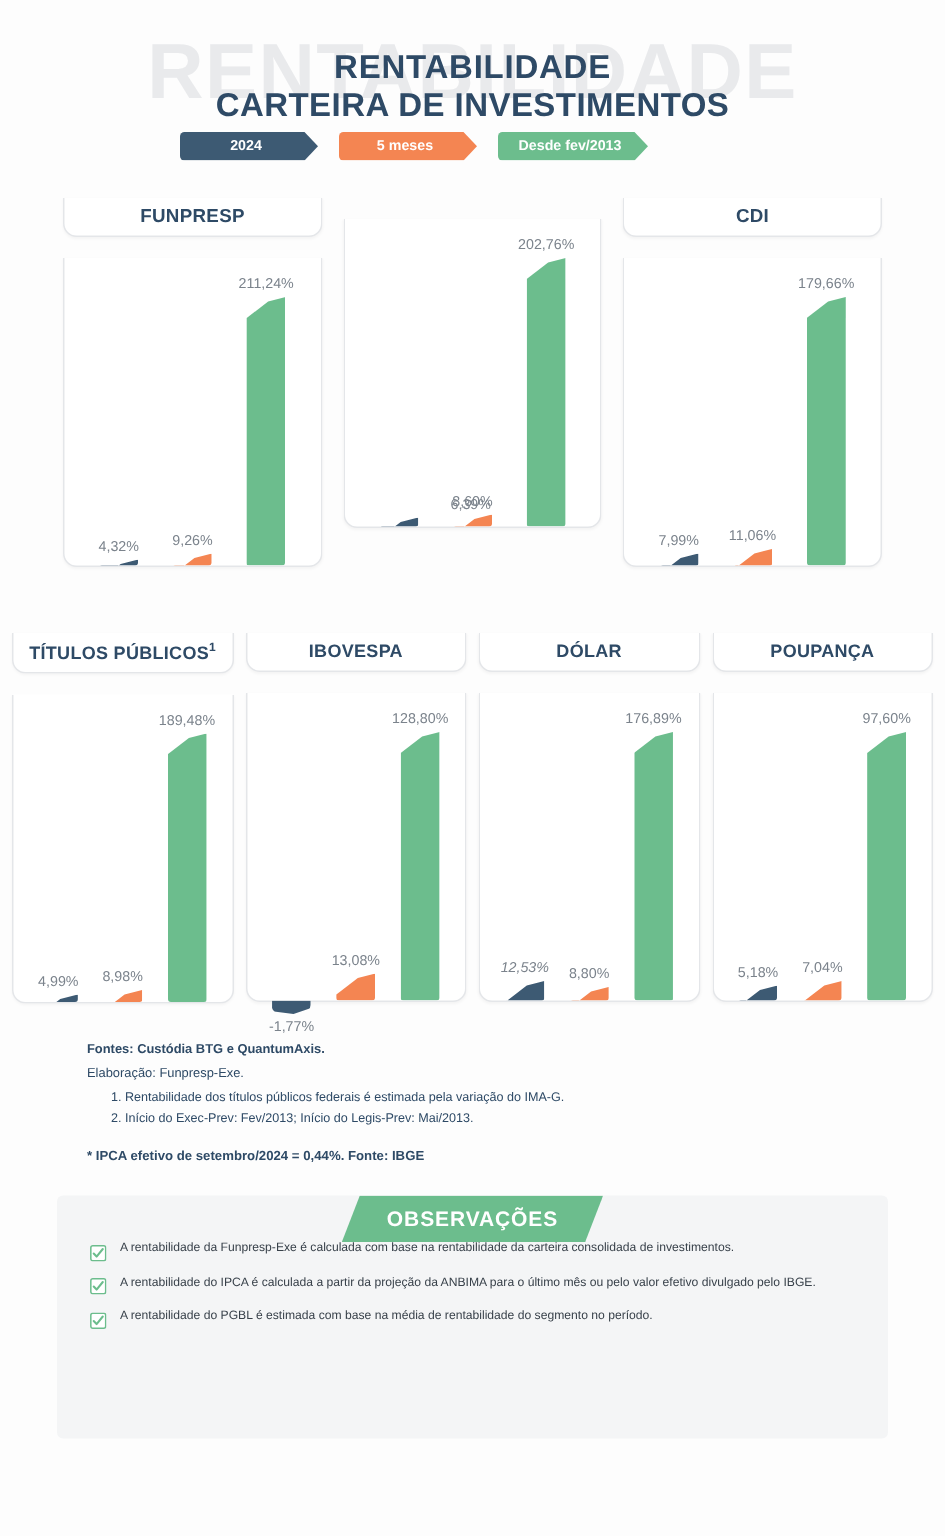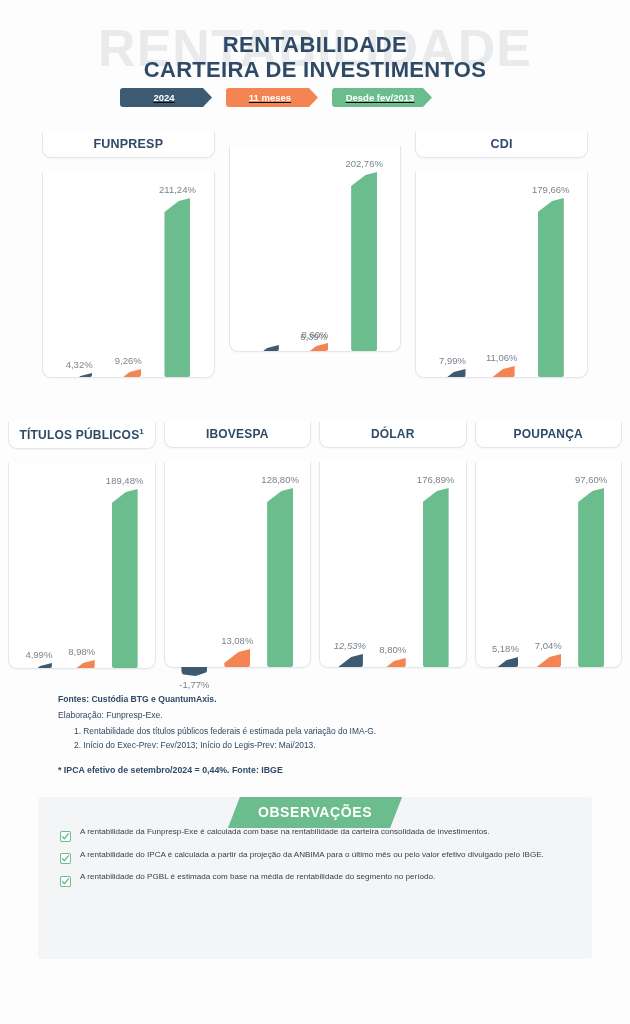--- a/index.html
+++ b/index.html
@@ -17,21 +17,21 @@
   .watermark{
     position:absolute;top:22px;left:0;width:630px;
     text-align:center;font-size:52px;font-weight:bold;
     letter-spacing:1px;color:#e9eaec;line-height:1;
     user-select:none;white-space:nowrap;
   }
   .title-wrap{position:absolute;top:32px;left:0;width:630px;text-align:center;}
   .title-l1{font-size:22px;font-weight:bold;color:#2e4a66;letter-spacing:.5px;line-height:1.15;}
   .title-l2{font-size:22px;font-weight:bold;color:#2e4a66;letter-spacing:.3px;line-height:1.15;}
 
-  .legend{position:absolute;top:88px;left:0;width:552px;display:flex;justify-content:center;gap:14px;text-decoration:underline;}
+  .legend{position:absolute;top:88px;left:0;width:552px;display:flex;justify-content:center;gap:14px;}
   .pill{
     position:relative;height:19px;line-height:19px;
     color:#ffffff;font-size:9.5px;font-weight:bold;
     padding:0 16px 0 12px;text-align:center;
     border-radius:3px 0 0 3px;
     clip-path:polygon(0 0, calc(100% - 9px) 0, 100% 50%, calc(100% - 9px) 100%, 0 100%);
     white-space:nowrap;
   }
   .pill.blue{background:#3d5a73;min-width:64px;}
   .pill.orange{background:#f48552;min-width:64px;}
@@ -127,21 +127,21 @@
 <div class="page">
 
   <div class="header">
     <div class="watermark">RENTABILIDADE</div>
     <div class="title-wrap">
       <div class="title-l1">RENTABILIDADE</div>
       <div class="title-l2">CARTEIRA DE INVESTIMENTOS</div>
     </div>
     <div class="legend" id="legend-row">
         <div class="pill blue">2024</div>
-        <div class="pill orange">11 meses</div>
+        <div class="pill orange">5 meses</div>
         <div class="pill green">Desde fev/2013</div>
       </div>
   </div>
 
   <div class="row row1" id="row1">
       <div class="card">
         <div class="card-title"><span>FUNPRESP</span></div>
         <div class="plot">
           <div class="bars">
             <div class="barslot">

